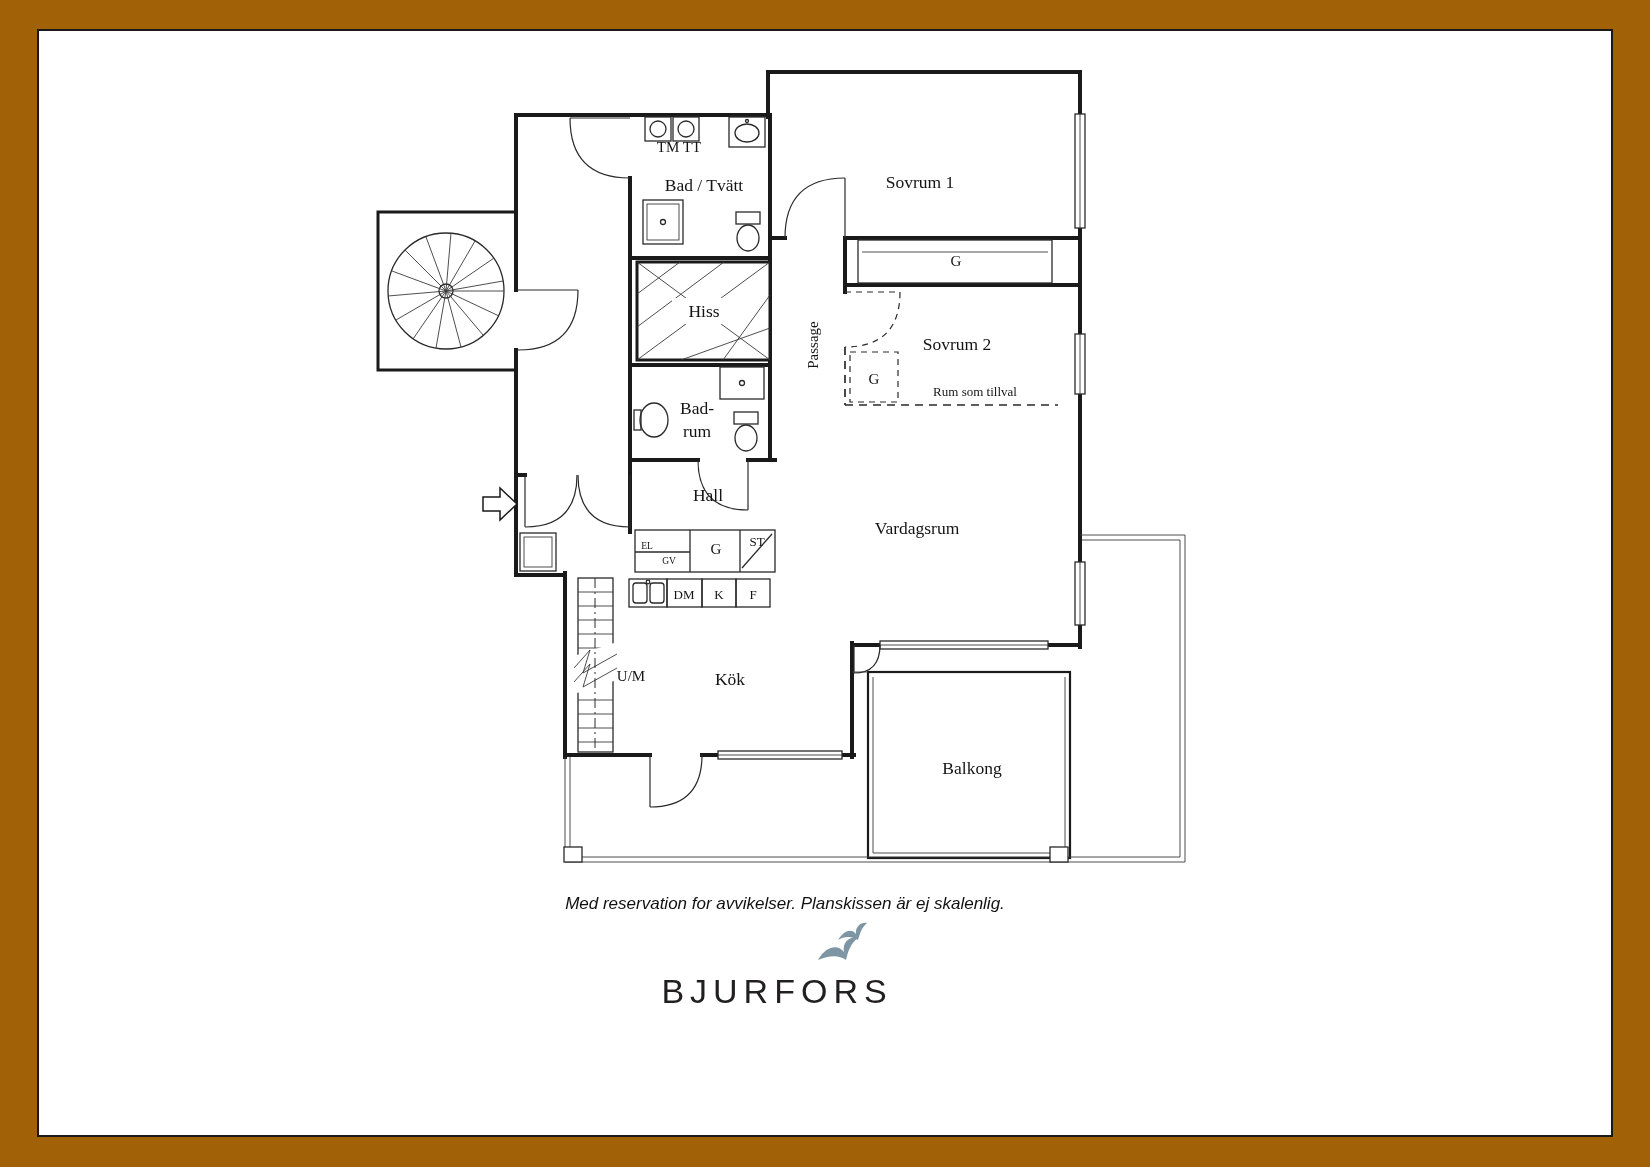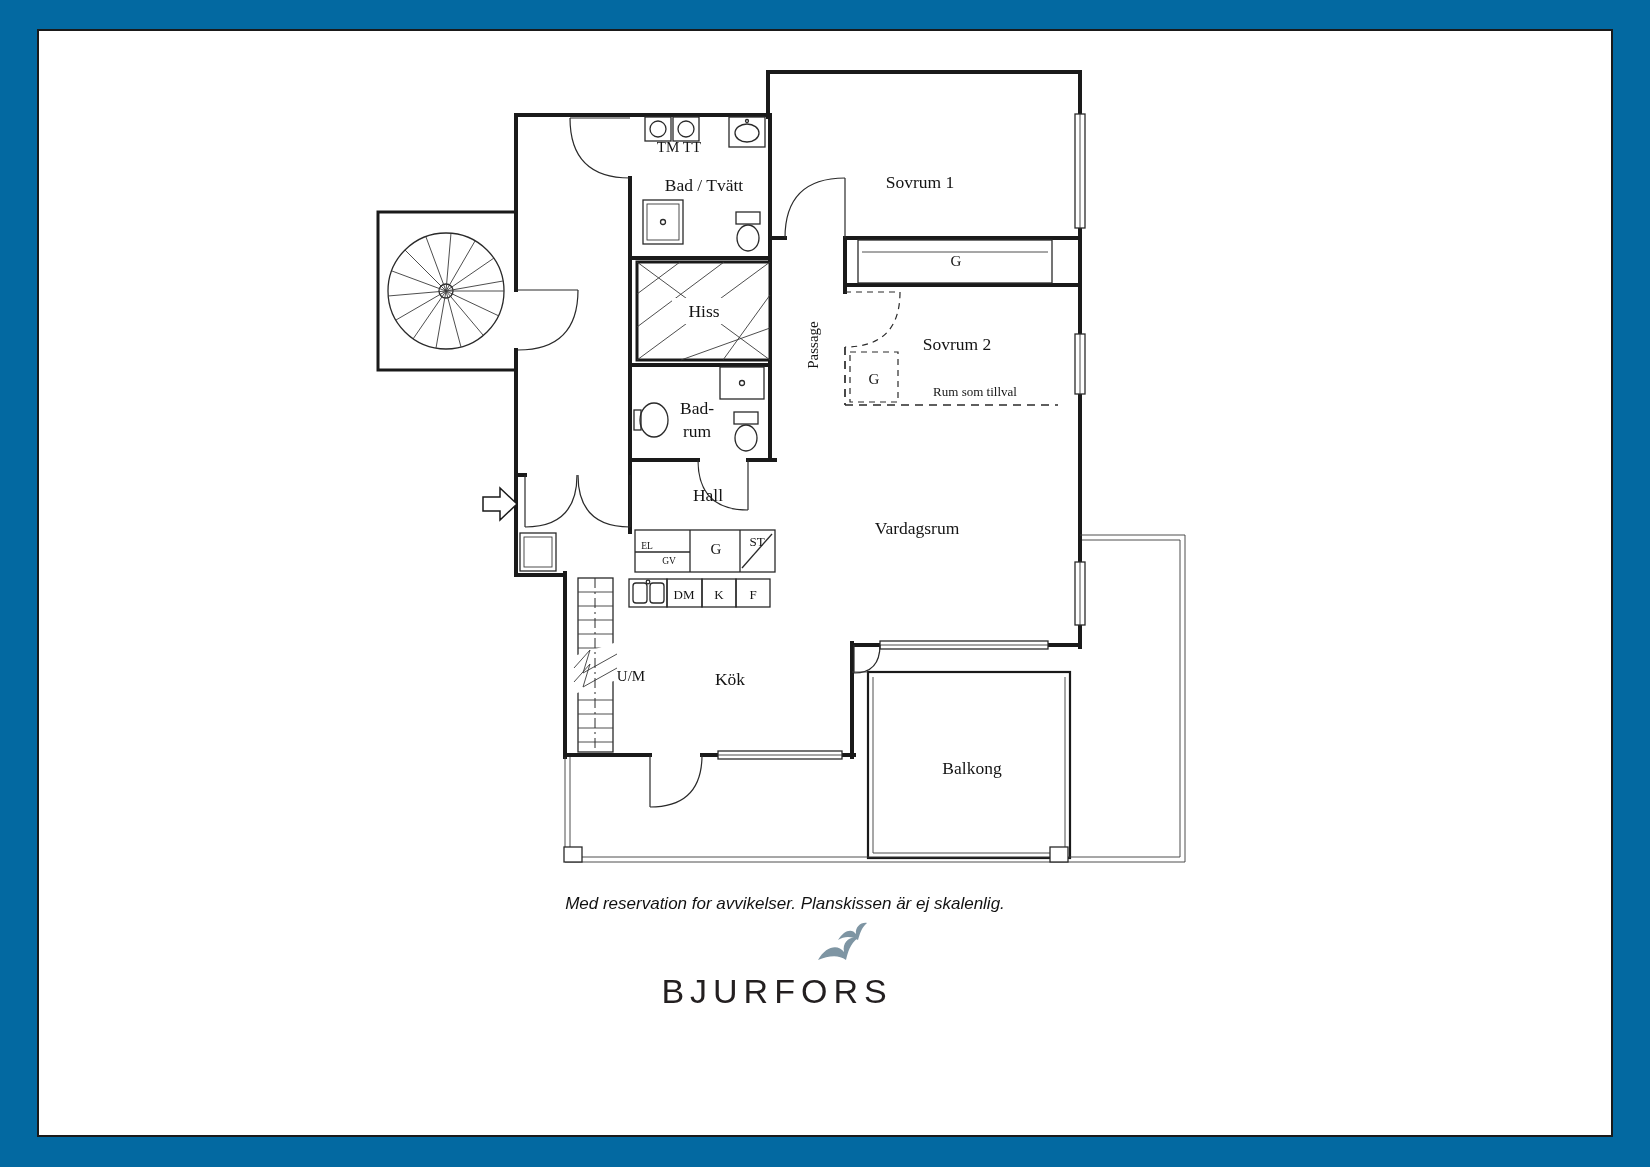--- a/index.html
+++ b/index.html
@@ -1,16 +1,16 @@
 <!DOCTYPE html>
 <html><head>
 <meta charset="utf-8">
 <style>
   html,body { margin:0; padding:0; background:#ffffff; }
-  .page { position:relative; width:1650px; height:1167px; background:#0369a1; overflow:hidden; }
+  .page { position:relative; width:1650px; height:1167px; background:#a16207; overflow:hidden; }
   svg { position:absolute; left:0; top:0; }
 
   .wall    { stroke:#1a1a1a; stroke-width:4;   fill:none; stroke-linecap:square; }
   .wall-md { stroke:#1a1a1a; stroke-width:3;   fill:none; stroke-linecap:square; }
   .thin    { stroke:#2a2a2a; stroke-width:1.3; fill:none; }
   .hair    { stroke:#3a3a3a; stroke-width:0.9; fill:none; }
   .arc     { stroke:#2a2a2a; stroke-width:1.2; fill:none; }
   .dashw   { stroke:#2a2a2a; stroke-width:1.7; fill:none; stroke-dasharray:8 6; }
   .dasht   { stroke:#2a2a2a; stroke-width:1.2; fill:none; stroke-dasharray:6 5; }
   .dashdot { stroke:#2a2a2a; stroke-width:1;   fill:none; stroke-dasharray:10 4 2 4; }

